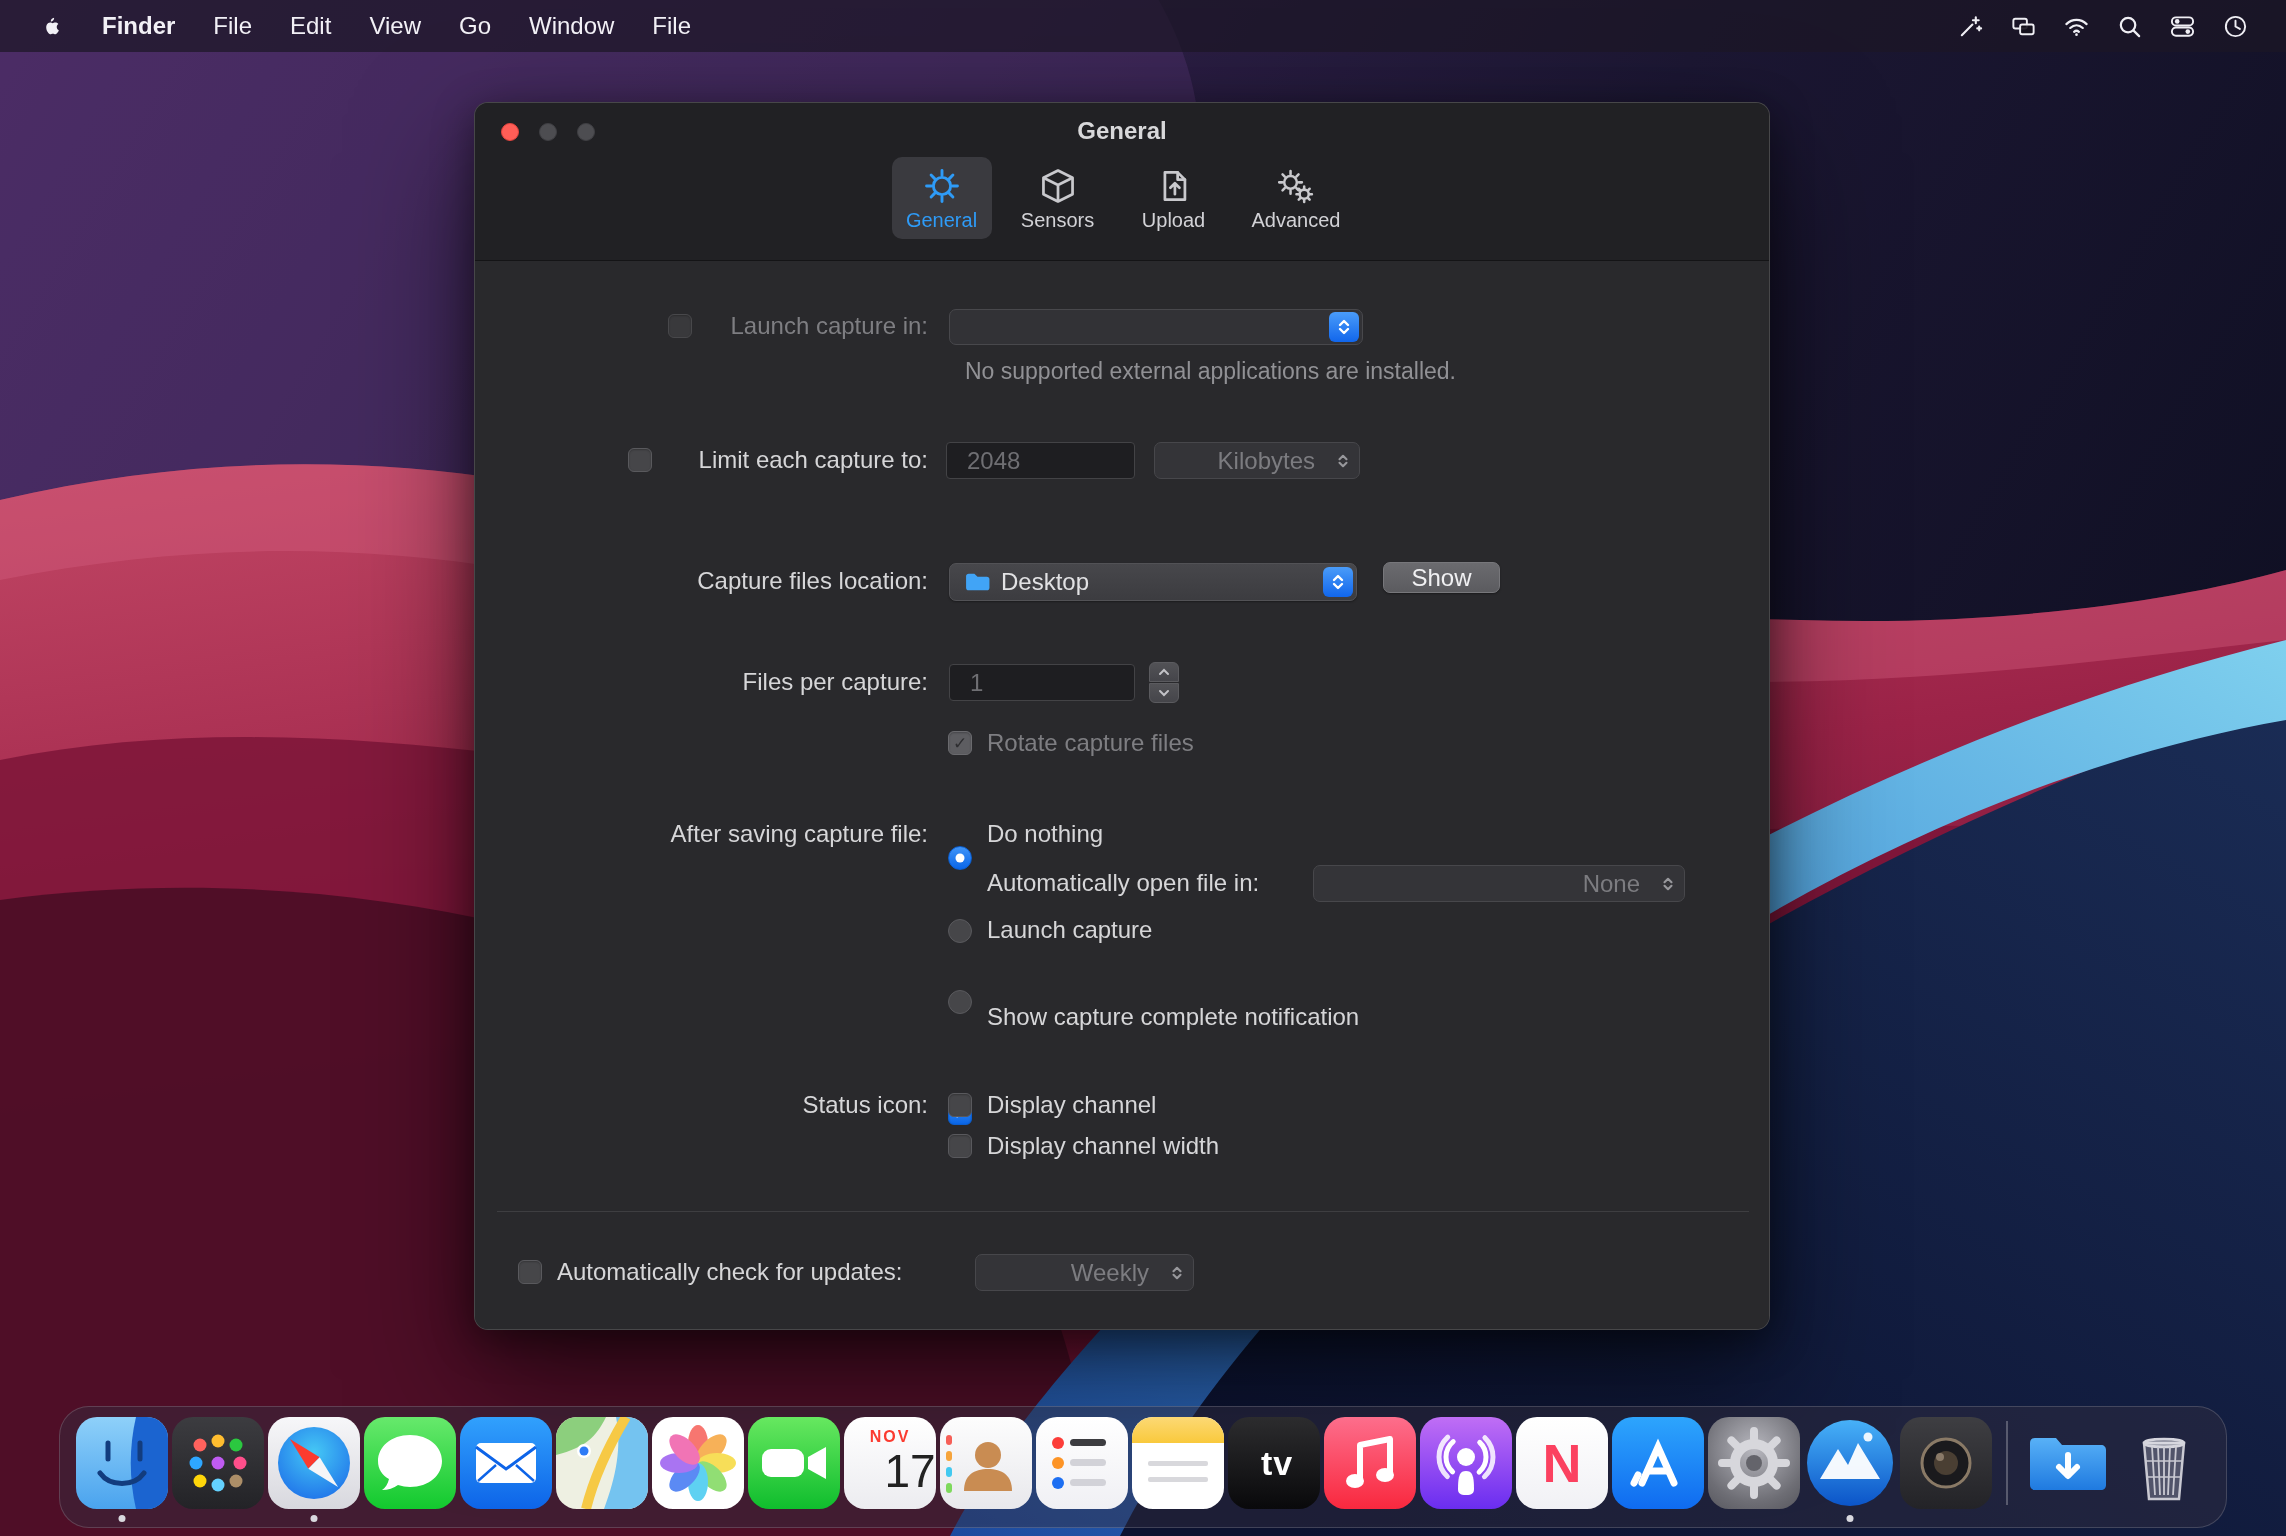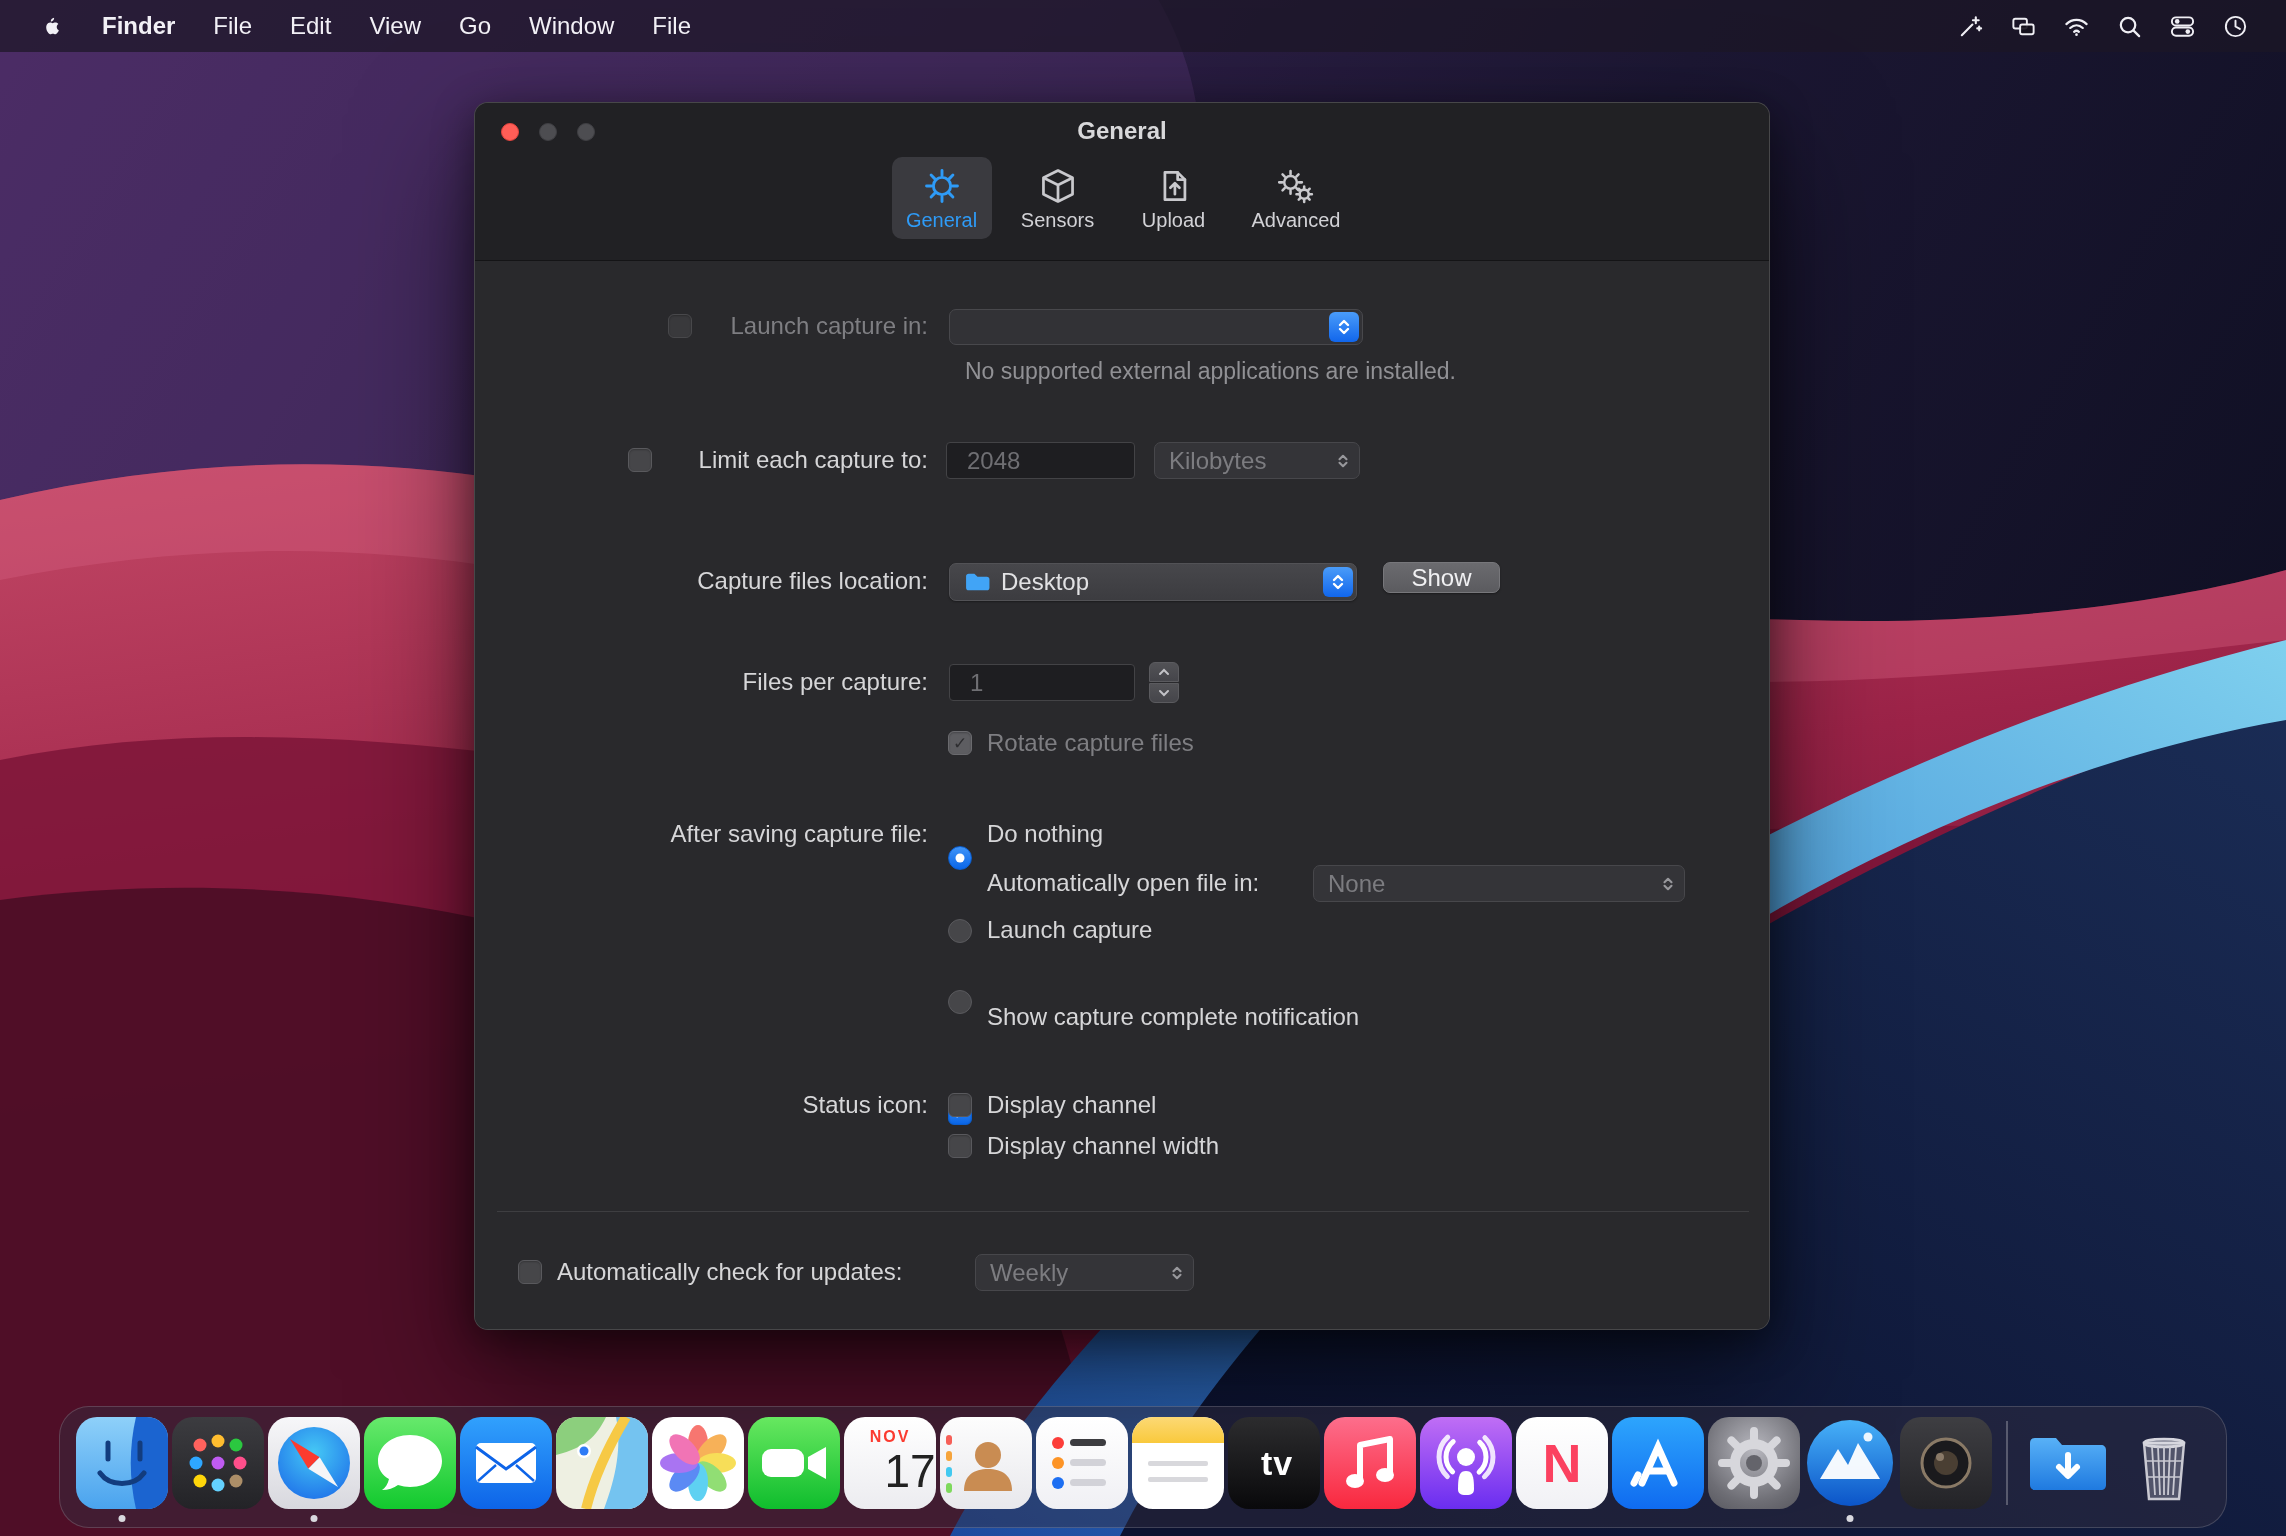--- a/index.html
+++ b/index.html
@@ -63,21 +63,21 @@
   .radio.on::after { content:""; position:absolute; left:50%; top:50%; width:9px; height:9px;
     transform:translate(-50%,-50%); border-radius:50%; background:#fff; }
 
   .tfield { background:#1e1e21; border:1px solid #434346; border-radius:4px; color:#6f6f73;
     font-size:24px; display:flex; align-items:center; padding:0 20px; }
 
   .popup { border-radius:7px; display:flex; align-items:center; font-size:24px; padding:0 44px 0 14px; position:absolute; }
   .popup.p-dark { background:#323236; border:1px solid #48484c; }
   .popup.p-accent { background:linear-gradient(180deg,#47474b,#3c3c40); border:1px solid #525256;
     color:#e2e2e4; box-shadow:0 1px 2px rgba(0,0,0,.35); }
-  .popup.p-disabled { background:#343438; border:1px solid #47474b; color:#7c7c80; }
+  .popup.p-disabled { background:#343438; border:1px solid #47474b; color:#7c7c80;justify-content:flex-end; }
   .accent-btn { position:absolute; top:50%; right:3px; transform:translateY(-50%); width:30px; height:30px;
     border-radius:6px; background:linear-gradient(180deg,#4a9cf9,#1166ec); display:flex; align-items:center; justify-content:center; }
   .accent-btn svg { width:16px; height:22px; }
   .gray-chev { position:absolute; right:9px; top:50%; transform:translateY(-50%); }
   .gray-chev svg { width:14px; height:20px; display:block; }
   .folder-mini { margin-right:10px; display:flex; }
   .folder-mini svg { width:27px; height:22px; }
 
   .btn { background:linear-gradient(180deg,#6b6b6f,#5b5b5f); border:1px solid #77777b; border-radius:7px;
     color:#f0f0f2; font-size:24px; display:flex; align-items:center; justify-content:center;

